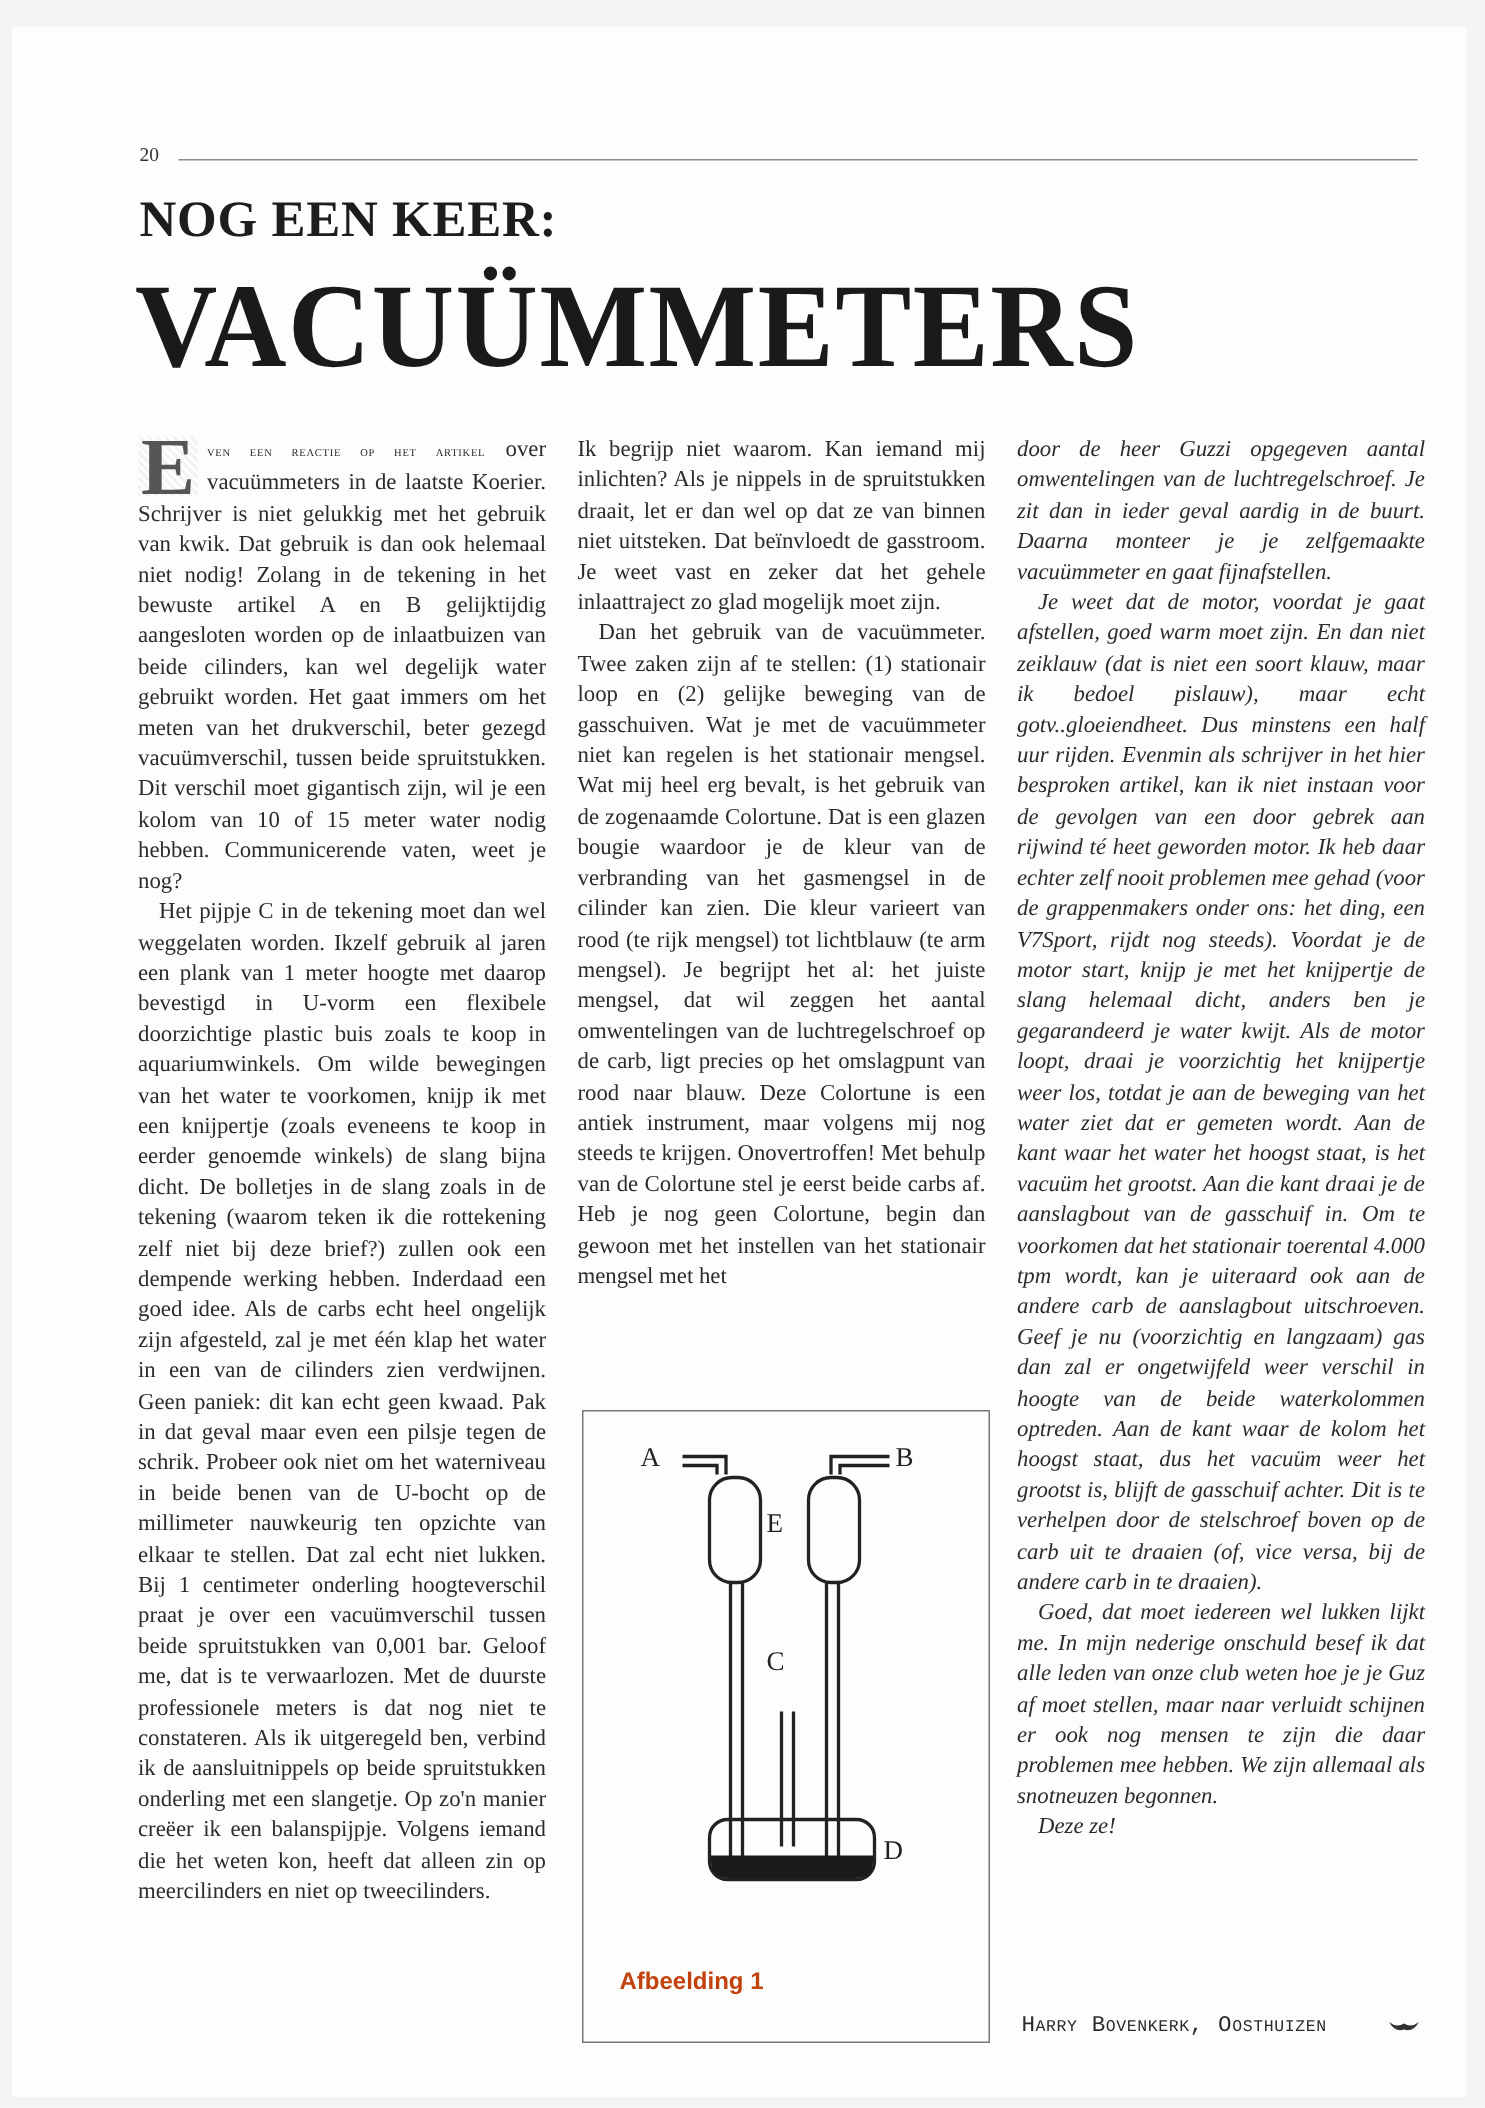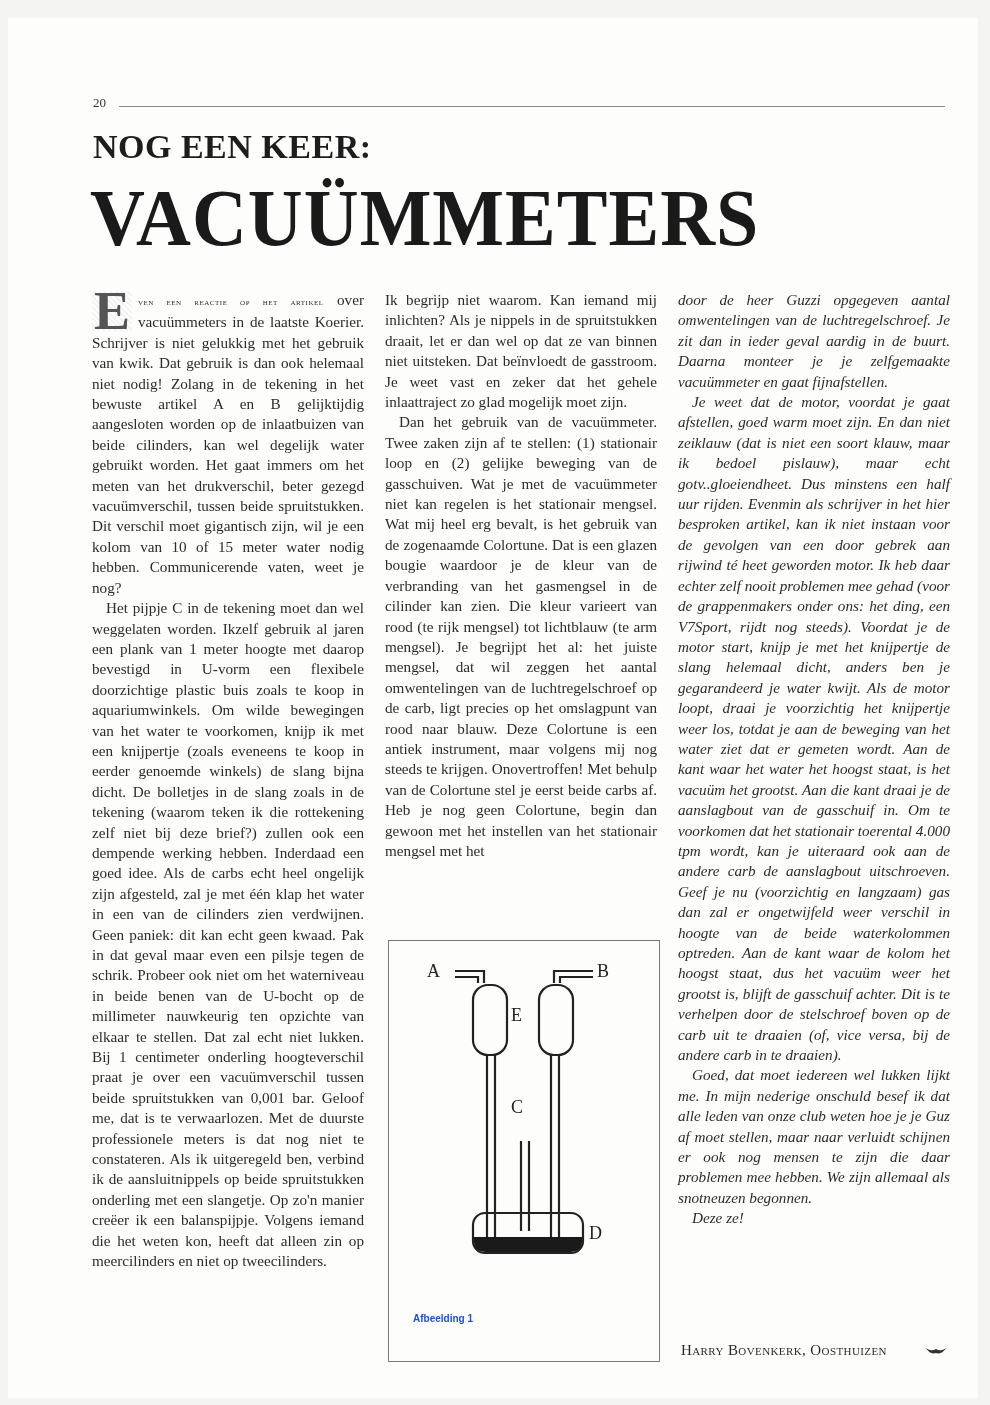--- a/index.html
+++ b/index.html
@@ -17,22 +17,22 @@
   .col p { margin:0; text-indent:14px; }
   .col p.noindent { text-indent:0; }
   .col1 { left:92px; }
   .col2 { left:385px; }
   .col3 { left:678px;font-style:italic; }
   .dropcap { float:left; width:40px; height:40px; margin:1px 6px 0 0; font-family:"Liberation Serif", serif; font-weight:bold; font-size:54px; line-height:40px; color:#555; text-align:center;
     background:repeating-linear-gradient(45deg,#f3f3f3 0 2px,#fff 2px 4px); }
   .smallcaps { font-variant:small-caps; font-size:10px; letter-spacing:0.5px; }
   .figure { position:absolute; left:388px; top:940px; width:270px; height:420px; border:1px solid #777; background:#fdfdfb; }
   .figure svg { position:absolute; left:0; top:0; }
-  .fig-caption { position:absolute; left:24px; top:372px; font-family:"Liberation Sans", sans-serif; font-weight:bold; font-size:10px; color:#1d4ed8; }
-  .byline { position:absolute; left:681px; top:1342px; font-family:Liberation Serif, serif; font-variant:small-caps; font-size:15px; letter-spacing:0.4px; color:#2b2b2b; }
+  .fig-caption { position:absolute; left:24px; top:372px; font-family:"Liberation Sans", sans-serif; font-weight:bold; font-size:16px; color:#c2410c; }
+  .byline { position:absolute; left:681px; top:1342px; font-family:Liberation Mono, monospace; font-variant:small-caps; font-size:15px; letter-spacing:0.4px; color:#2b2b2b; }
   .end-mark { position:absolute; left:925px; top:1346px; }
 </style>
 </head>
 <body>
 
 <div class="page"></div>
 
 <div class="header">
   <span class="page-num">20</span>
   <div class="header-rule"></div>

